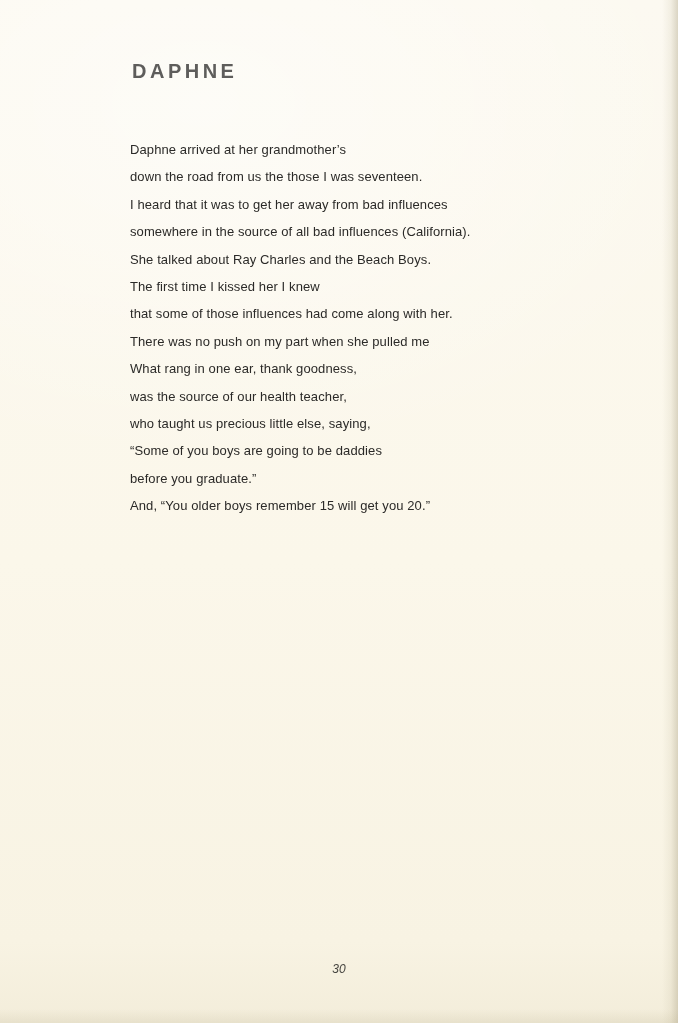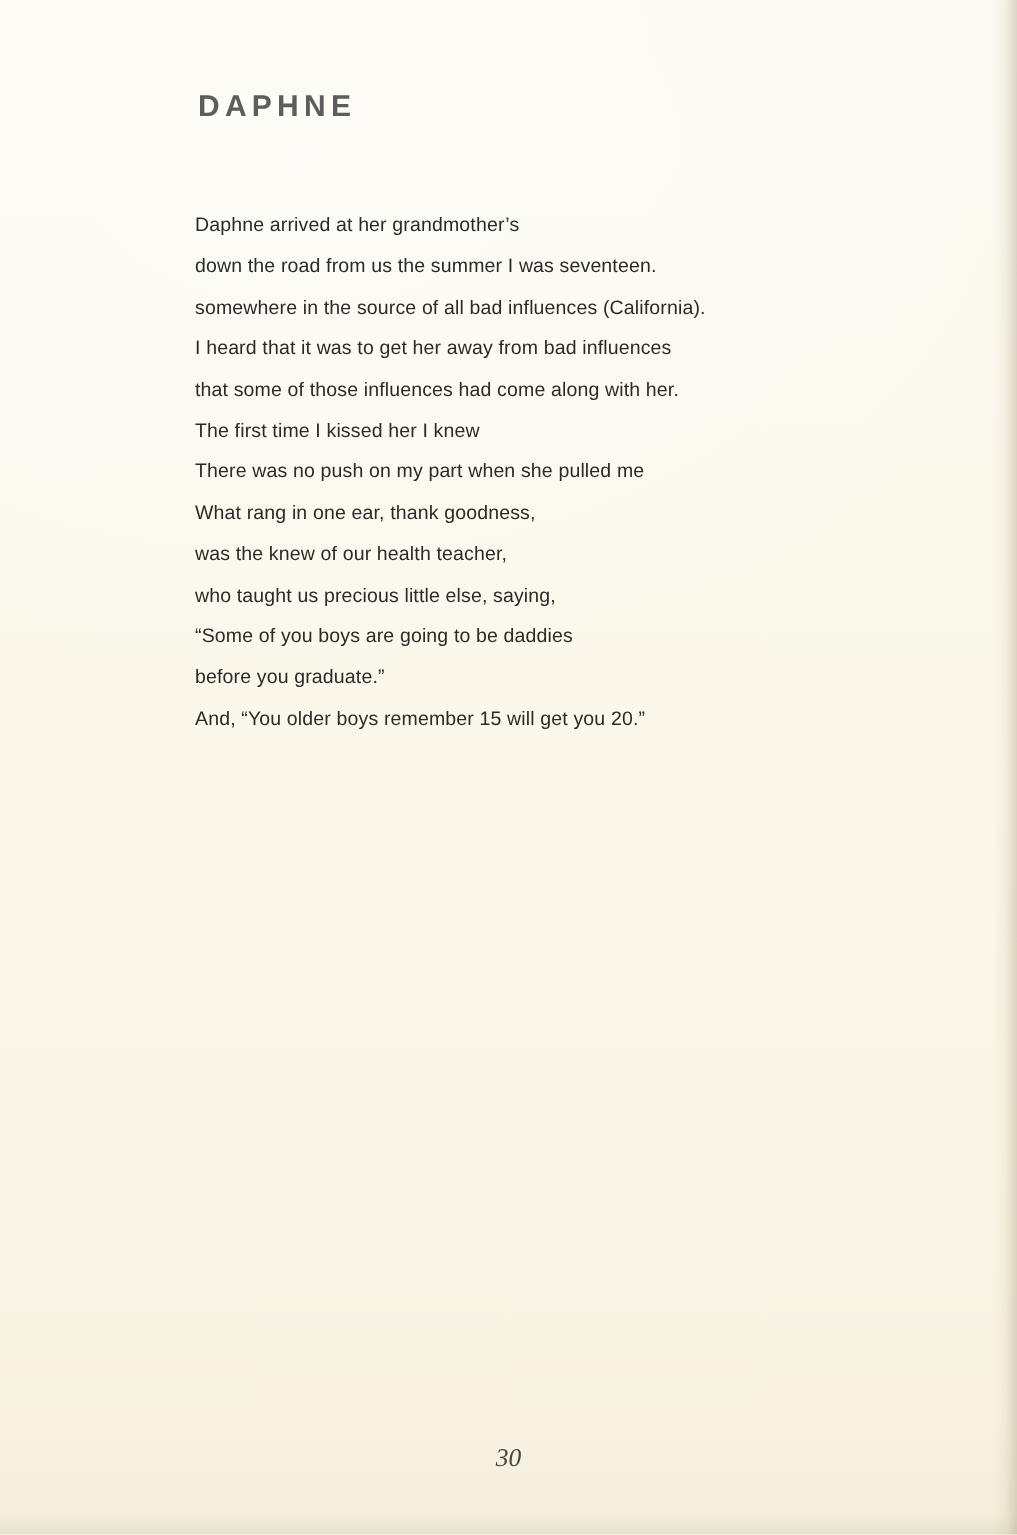--- a/index.html
+++ b/index.html
@@ -63,43 +63,44 @@
   }
   .line {
     white-space: nowrap;
   }
   .page-number {
     position: absolute;
     top: 962px;
     left: 0;
     width: 678px;
     text-align: center;
-    font-family: Liberation Serif, serif;
+    font-family: Liberation Sans, sans-serif;
     font-style: italic;
-    font-size: 17px;
+    font-size: 12px;
     color: #45443f;
   }
 </style>
 </head>
 <body>
 
 <div class="page">
 
   <h1 class="title">DAPHNE</h1>
 
   <div class="poem">
     <div class="line">Daphne arrived at her grandmother’s</div>
-    <div class="line">down the road from us the summer I was seventeen.</div>
+    <div class="line">down the road from us the those I was seventeen.</div>
+    <div class="line">I heard that it was to get her away from bad influences</div>
     <div class="line">somewhere in the source of all bad influences (California).</div>
-    <div class="line">I heard that it was to get her away from bad influences</div>
+    <div class="line">She talked about Ray Charles and the Beach Boys.</div>
+    <div class="line">The first time I kissed her I knew</div>
     <div class="line">that some of those influences had come along with her.</div>
-    <div class="line">The first time I kissed her I knew</div>
     <div class="line">There was no push on my part when she pulled me</div>
     <div class="line">What rang in one ear, thank goodness,</div>
-    <div class="line">was the knew of our health teacher,</div>
+    <div class="line">was the source of our health teacher,</div>
     <div class="line">who taught us precious little else, saying,</div>
     <div class="line">“Some of you boys are going to be daddies</div>
     <div class="line">before you graduate.”</div>
     <div class="line">And, “You older boys remember 15 will get you 20.”</div>
   </div>
 
   <div class="page-number">30</div>
 
   <div class="edge-shadow-right"></div>
   <div class="edge-shadow-bottom"></div>

